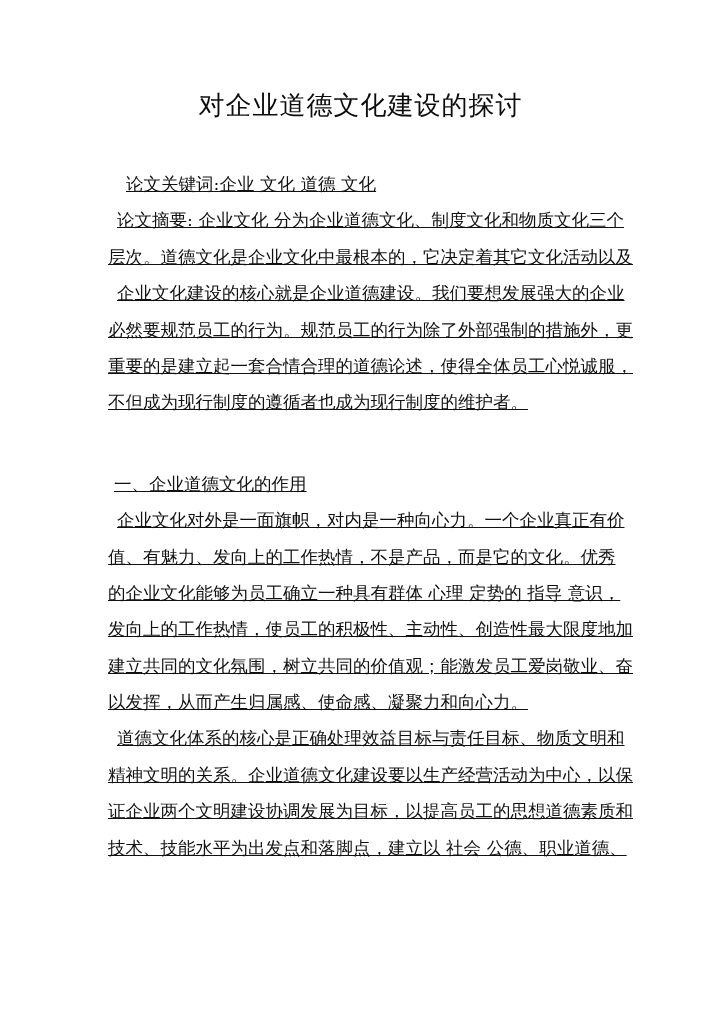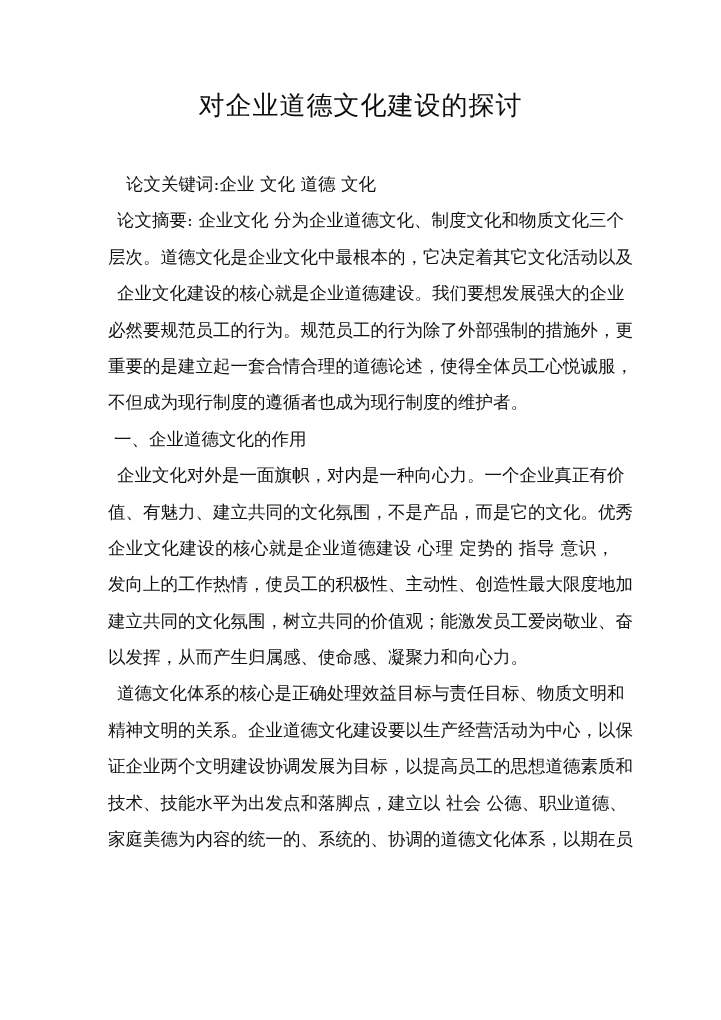--- a/index.html
+++ b/index.html
@@ -40,27 +40,28 @@
       top: 166px;
       width: 506px;
       font-size: 17.5px;
       line-height: 36.4px;
     }
     .line {
       white-space: nowrap;
       height: 36.4px;
       text-align: justify;
       text-align-last: justify;
+      text-decoration: underline;
     }
     .line.last {
       text-align-last: left;
     }
     .indent1 { padding-left: 18px; }
     .indent-half { padding-left: 9px; }
-    .indent-small { padding-left: 6px; }
+    .indent-small { padding-left: 6px; margin-top: 45px; }
   </style>
 </head>
 <body>
 
 <div class="page">
 
   <div class="title">对企业道德文化建设的探讨</div>
 
   <div class="body-text">
 
@@ -70,26 +71,25 @@
     <div class="line">层次。道德文化是企业文化中最根本的，它决定着其它文化活动以及</div>
 
     <div class="line indent-half">企业文化建设的核心就是企业道德建设。我们要想发展强大的企业</div>
     <div class="line">必然要规范员工的行为。规范员工的行为除了外部强制的措施外，更</div>
     <div class="line">重要的是建立起一套合情合理的道德论述，使得全体员工心悦诚服，</div>
     <div class="line last">不但成为现行制度的遵循者也成为现行制度的维护者。</div>
 
     <div class="line last indent-small">一、企业道德文化的作用</div>
 
     <div class="line indent-half">企业文化对外是一面旗帜，对内是一种向心力。一个企业真正有价</div>
-    <div class="line">值、有魅力、建立共同的文化氛围，不是产品，而是它的文化。优秀</div>
-    <div class="line">企业文化建设的核心就是企业道德建设  心理  定势的  指导  意识，</div>
+    <div class="line">值、有魅力、发向上的工作热情，不是产品，而是它的文化。优秀</div>
+    <div class="line">的企业文化能够为员工确立一种具有群体  心理  定势的  指导  意识，</div>
     <div class="line">发向上的工作热情，使员工的积极性、主动性、创造性最大限度地加</div>
     <div class="line">建立共同的文化氛围，树立共同的价值观；能激发员工爱岗敬业、奋</div>
     <div class="line last">以发挥，从而产生归属感、使命感、凝聚力和向心力。</div>
 
     <div class="line indent-half">道德文化体系的核心是正确处理效益目标与责任目标、物质文明和</div>
     <div class="line">精神文明的关系。企业道德文化建设要以生产经营活动为中心，以保</div>
     <div class="line">证企业两个文明建设协调发展为目标，以提高员工的思想道德素质和</div>
     <div class="line">技术、技能水平为出发点和落脚点，建立以  社会  公德、职业道德、</div>
-    <div class="line">家庭美德为内容的统一的、系统的、协调的道德文化体系，以期在员</div>
 
   </div>
 </div>
 
 </body></html>

